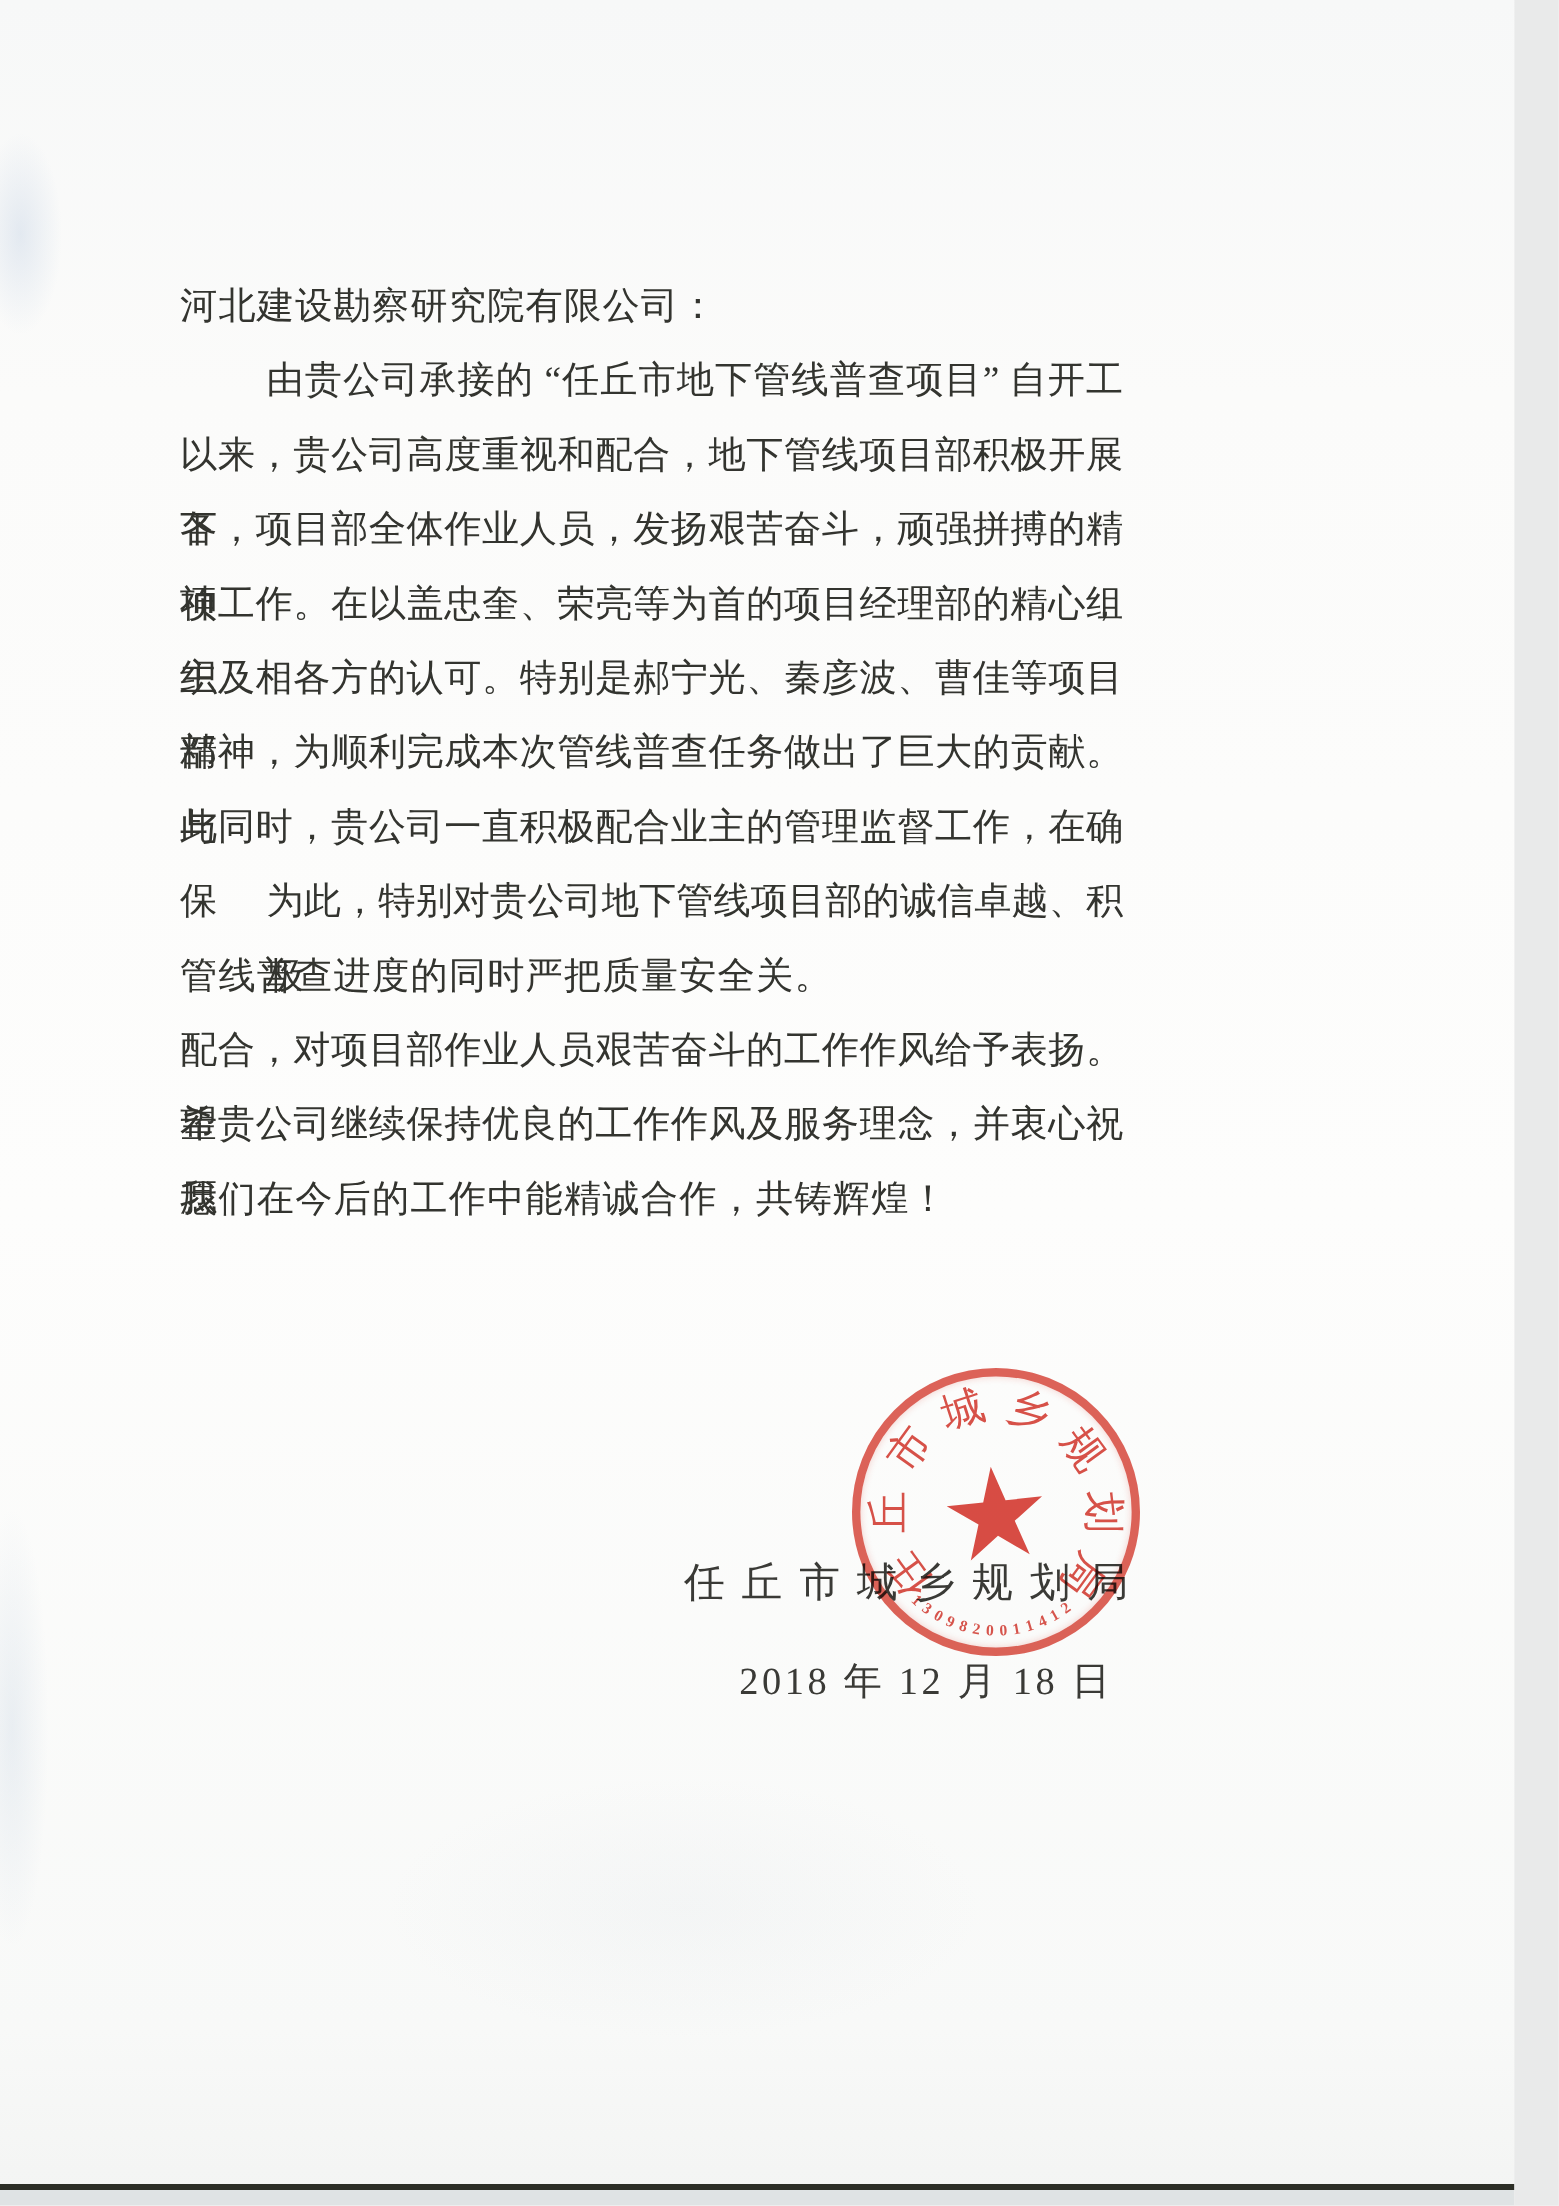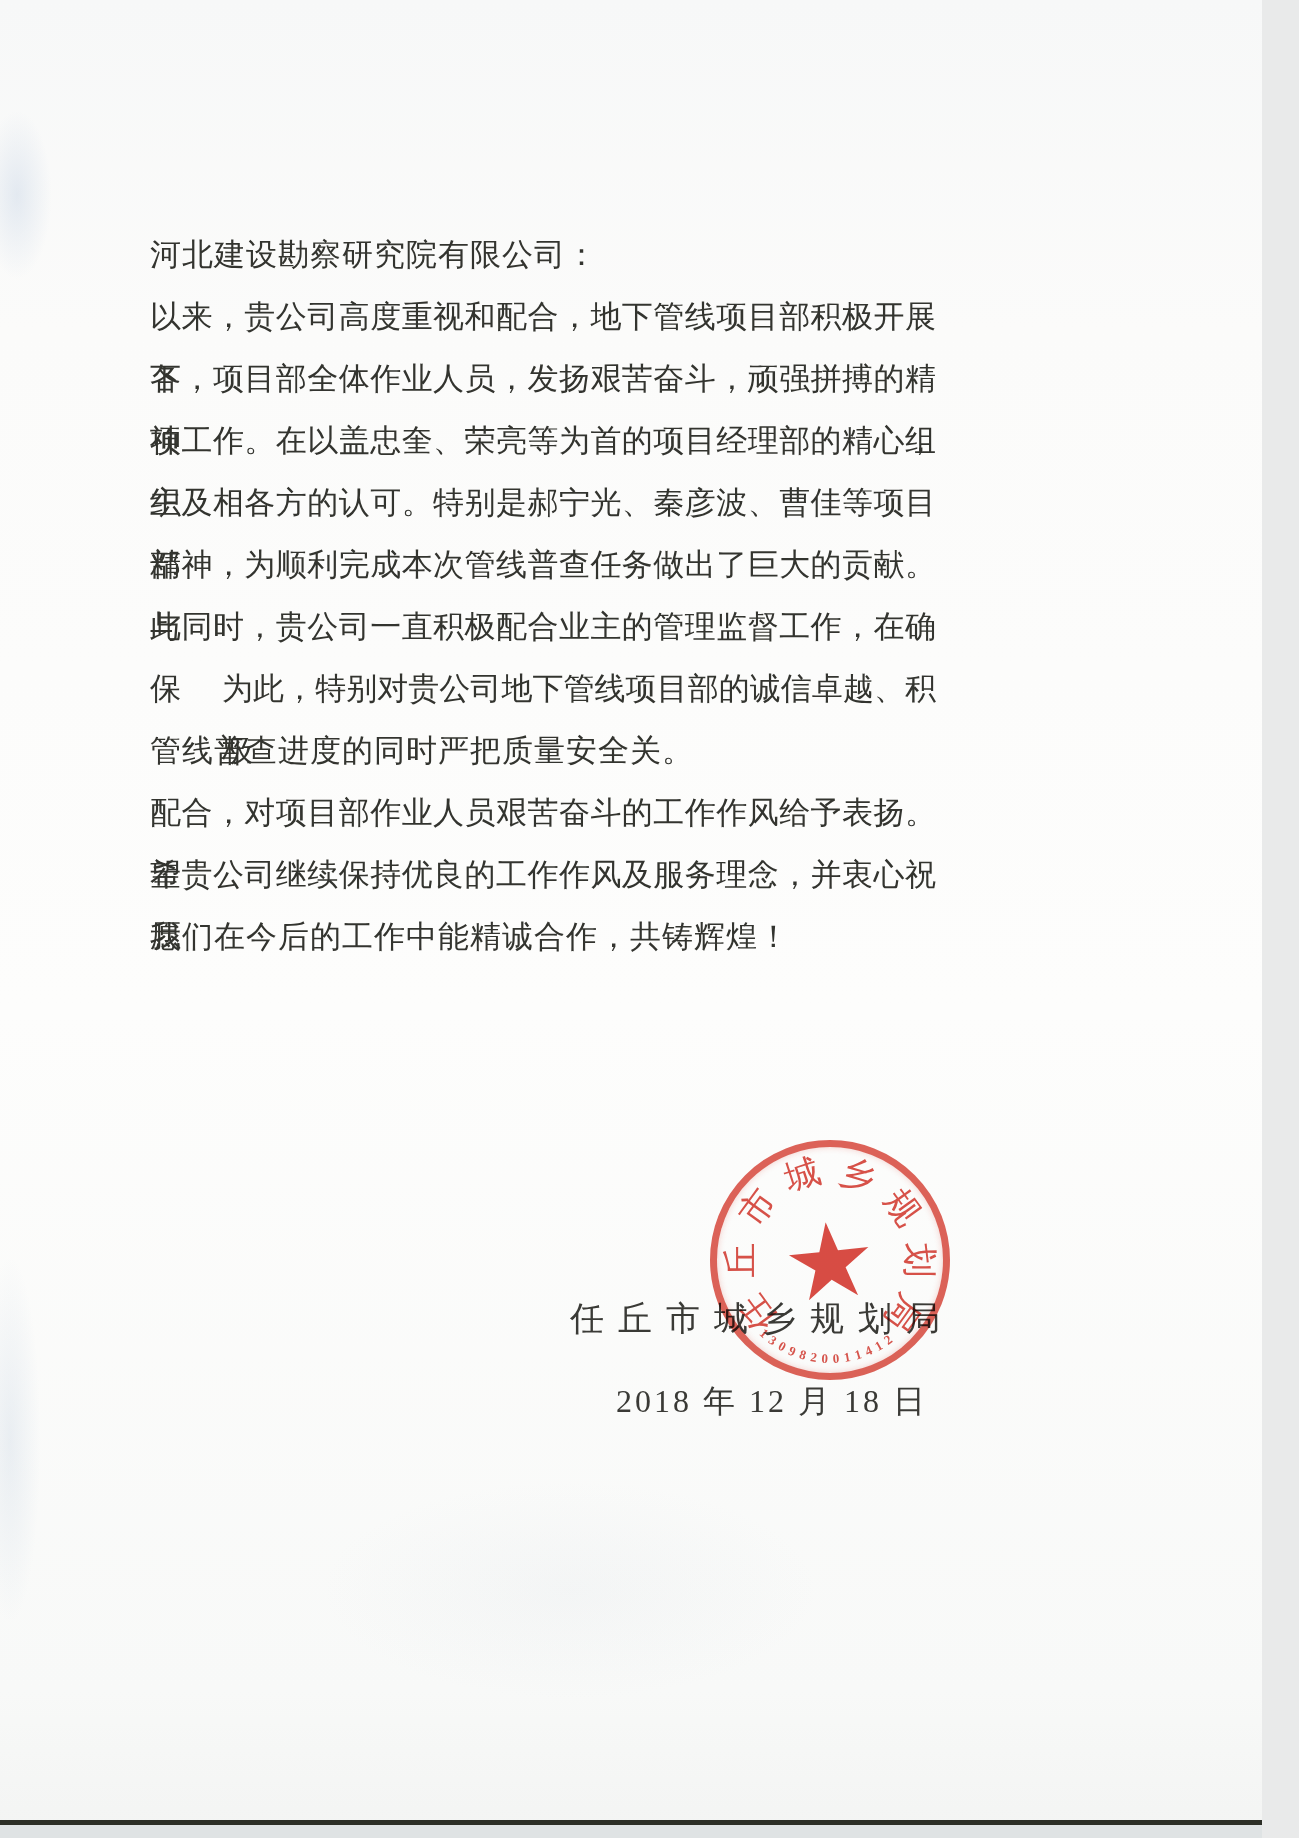--- a/index.html
+++ b/index.html
@@ -88,20 +88,21 @@
 <body>
 
 <div class="page">
 
   <div class="tint-a"></div>
   <div class="tint-b"></div>
   <div class="tint-c"></div>
 
   <div class="letter">
     <div class="line">河北建设勘察研究院有限公司：</div>
+    <div class="line just indent">由贵公司承接的 “任丘市地下管线普查项目” 自开工</div>
     <div class="line just">以来，贵公司高度重视和配合，地下管线项目部积极开展各</div>
     <div class="line just">下，项目部全体作业人员，发扬艰苦奋斗，顽强拼搏的精神，</div>
     <div class="line just">项工作。在以盖忠奎、荣亮等为首的项目经理部的精心组织</div>
     <div class="line just">主及相各方的认可。特别是郝宁光、秦彦波、曹佳等项目部</div>
     <div class="line just">精神，为顺利完成本次管线普查任务做出了巨大的贡献。与</div>
     <div class="line just">此同时，贵公司一直积极配合业主的管理监督工作，在确保</div>
     <div class="line just indent">为此，特别对贵公司地下管线项目部的诚信卓越、积极</div>
     <div class="line">管线普查进度的同时严把质量安全关。</div>
     <div class="line just">配合，对项目部作业人员艰苦奋斗的工作作风给予表扬。希</div>
     <div class="line just">望贵公司继续保持优良的工作作风及服务理念，并衷心祝愿</div>

